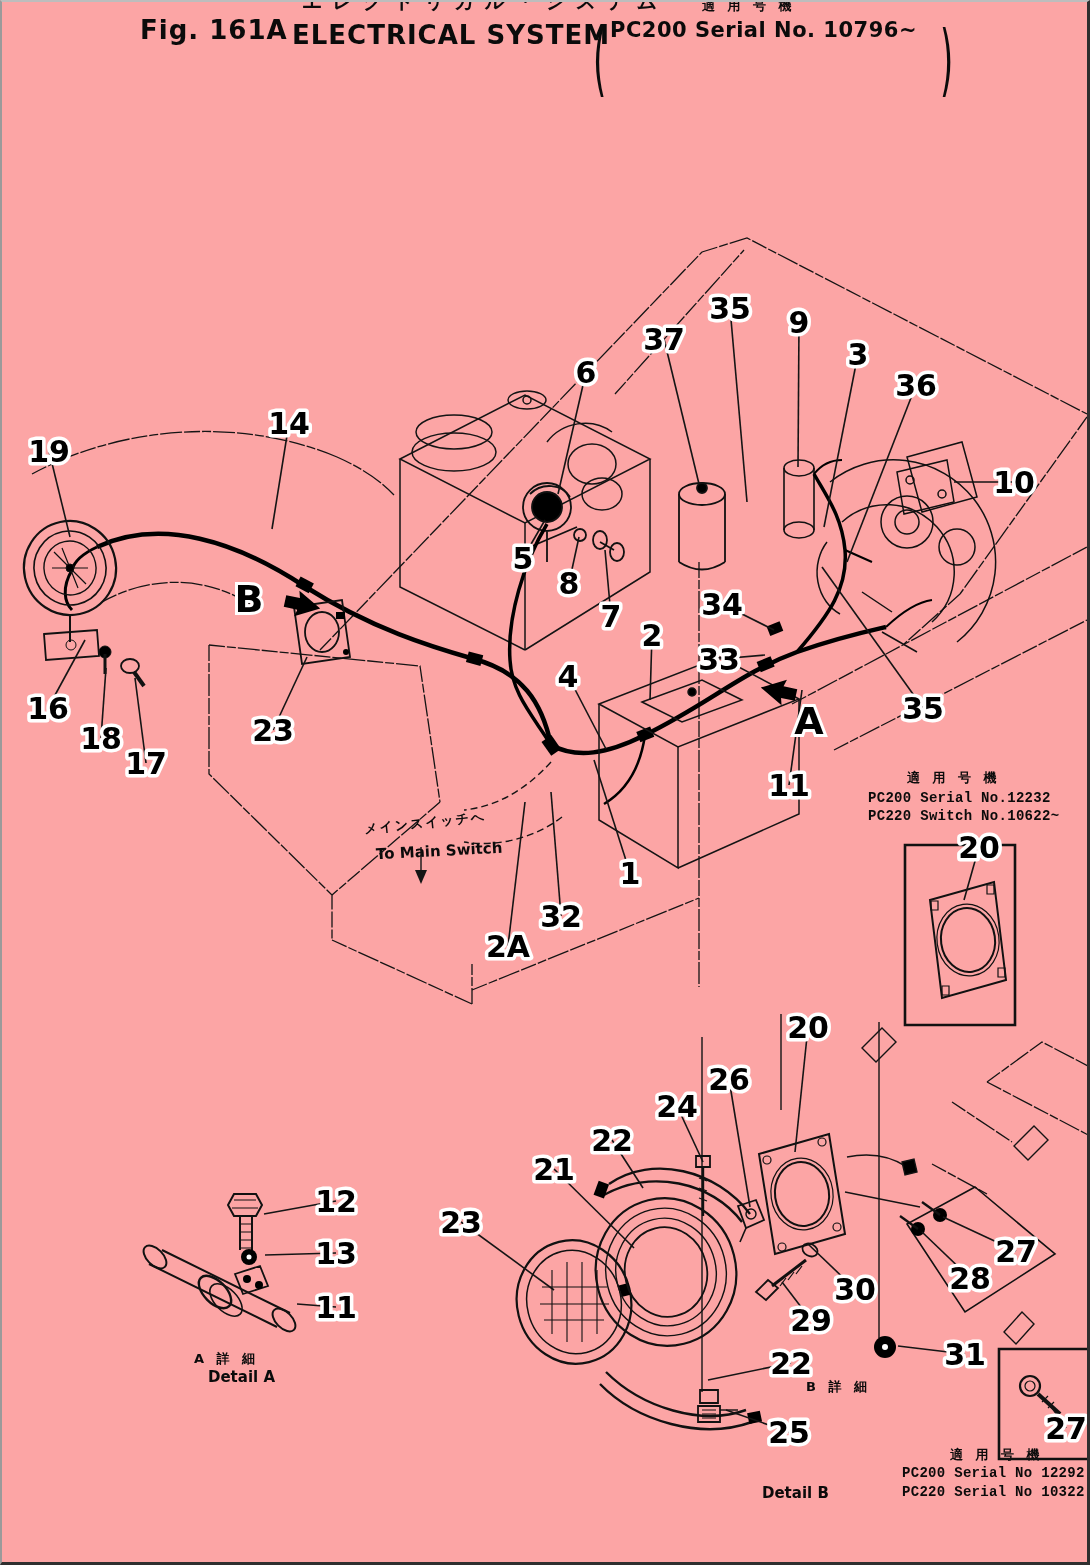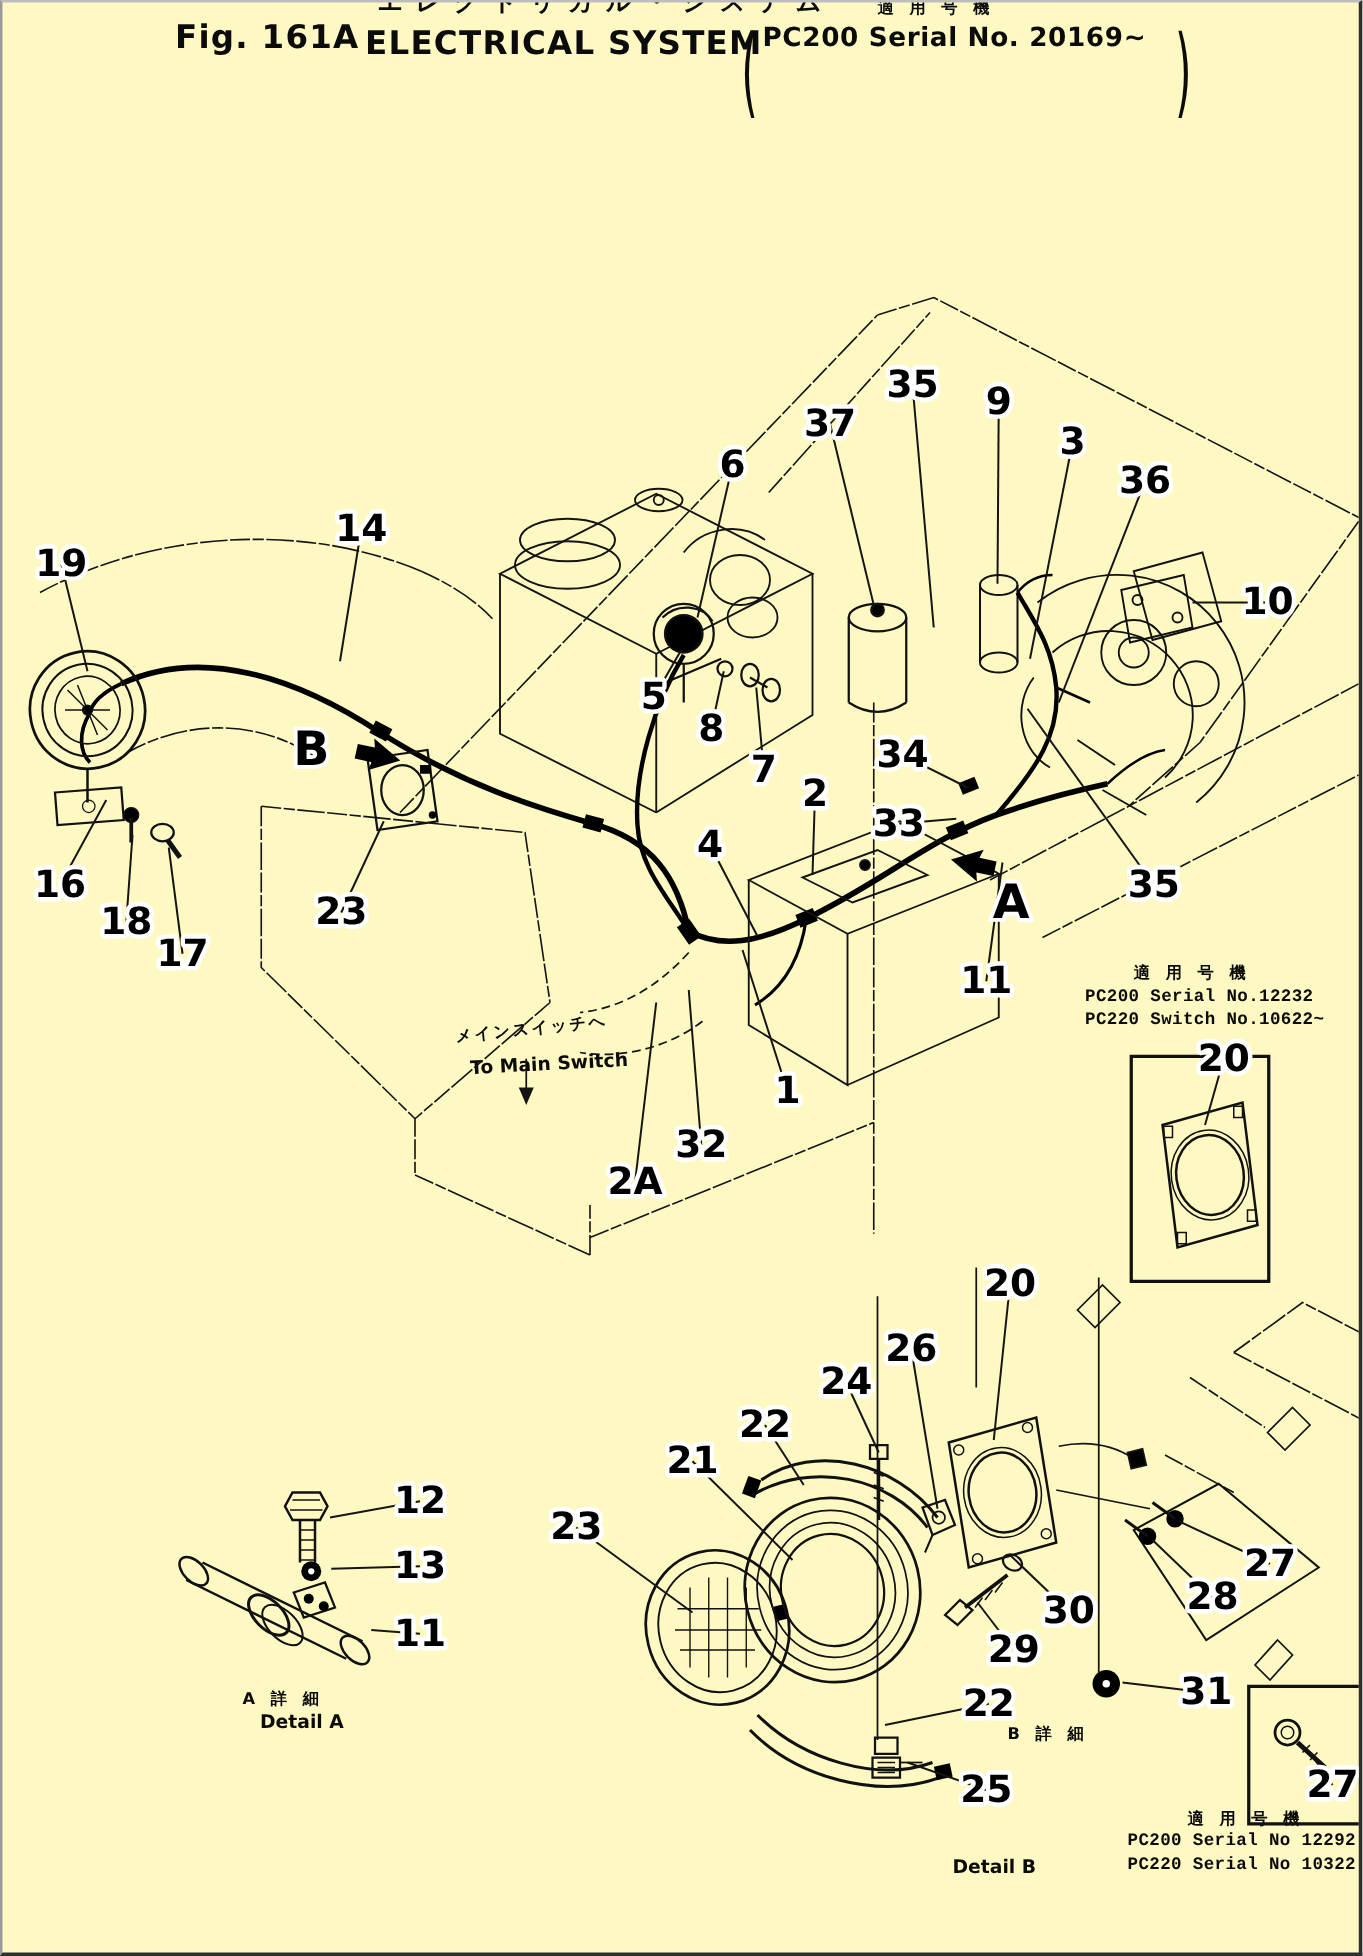--- a/index.html
+++ b/index.html
@@ -1,18 +1,18 @@
 <!DOCTYPE html>
 <html><head>
 <meta charset="utf-8">
 <style>
   html,body{margin:0;padding:0;background:#e8e8e8;}
   .page{
     position:relative;width:1090px;height:1565px;margin:0 auto;
-    background:#fef9c3;overflow:hidden;
+    background:#fca5a5;overflow:hidden;
     border-left:2px solid #9a9a9a;border-top:2px solid #bdbdbd;
     border-right:3px solid #2f2f2f;border-bottom:3px solid #2f2f2f;
     box-sizing:border-box;
     font-family:"DejaVu Sans","Liberation Sans",sans-serif;
     color:#0b0b0b;
   }
   .lbl{position:absolute;white-space:nowrap;font-weight:700;color:#0b0b0b;}
   .fig-label,.main-title{font-size:26px;letter-spacing:1px;text-align:right;}
   .serial-line{font-size:21px;letter-spacing:0.5px;}
   .jp-crop{font-size:20px;letter-spacing:10px;}
@@ -39,21 +39,21 @@
 </head>
 <body>
 
 <div class="page">
 
   <div class="lbl jp-crop" style="left:300px;top:-14px">エレクトリカル・システム</div>
   <div class="lbl jp-small" style="left:700px;top:-5px">適 用 号 機</div>
   <div class="lbl fig-label" style="left:138px;top:13px">Fig. 161A</div>
   <div class="lbl main-title" style="left:290px;top:18px">ELECTRICAL SYSTEM</div>
   <div class="lbl brace" style="left:591px;top:11px">(</div>
-  <div class="lbl serial-line" style="left:608px;top:16px">PC200 Serial No. 20169~</div>
+  <div class="lbl serial-line" style="left:608px;top:16px">PC200 Serial No. 10796~</div>
   <div class="lbl brace" style="left:938px;top:11px">)</div>
 
   <div class="lbl jp-small" style="left:362px;top:812px;transform:rotate(-6deg);letter-spacing:2px">メインスイッチへ</div>
   <div class="lbl note-en" style="left:374px;top:840px;transform:rotate(-3deg)">To Main Switch</div>
 
   <div class="lbl jp-small" style="left:905px;top:767px">適 用 号 機</div>
   <div class="lbl note-serial" style="left:866px;top:788px">PC200 Serial No.12232</div>
   <div class="lbl note-serial" style="left:866px;top:806px">PC220 Switch No.10622~</div>
 
   <div class="lbl jp-small" style="left:192px;top:1348px">A 詳 細</div>

